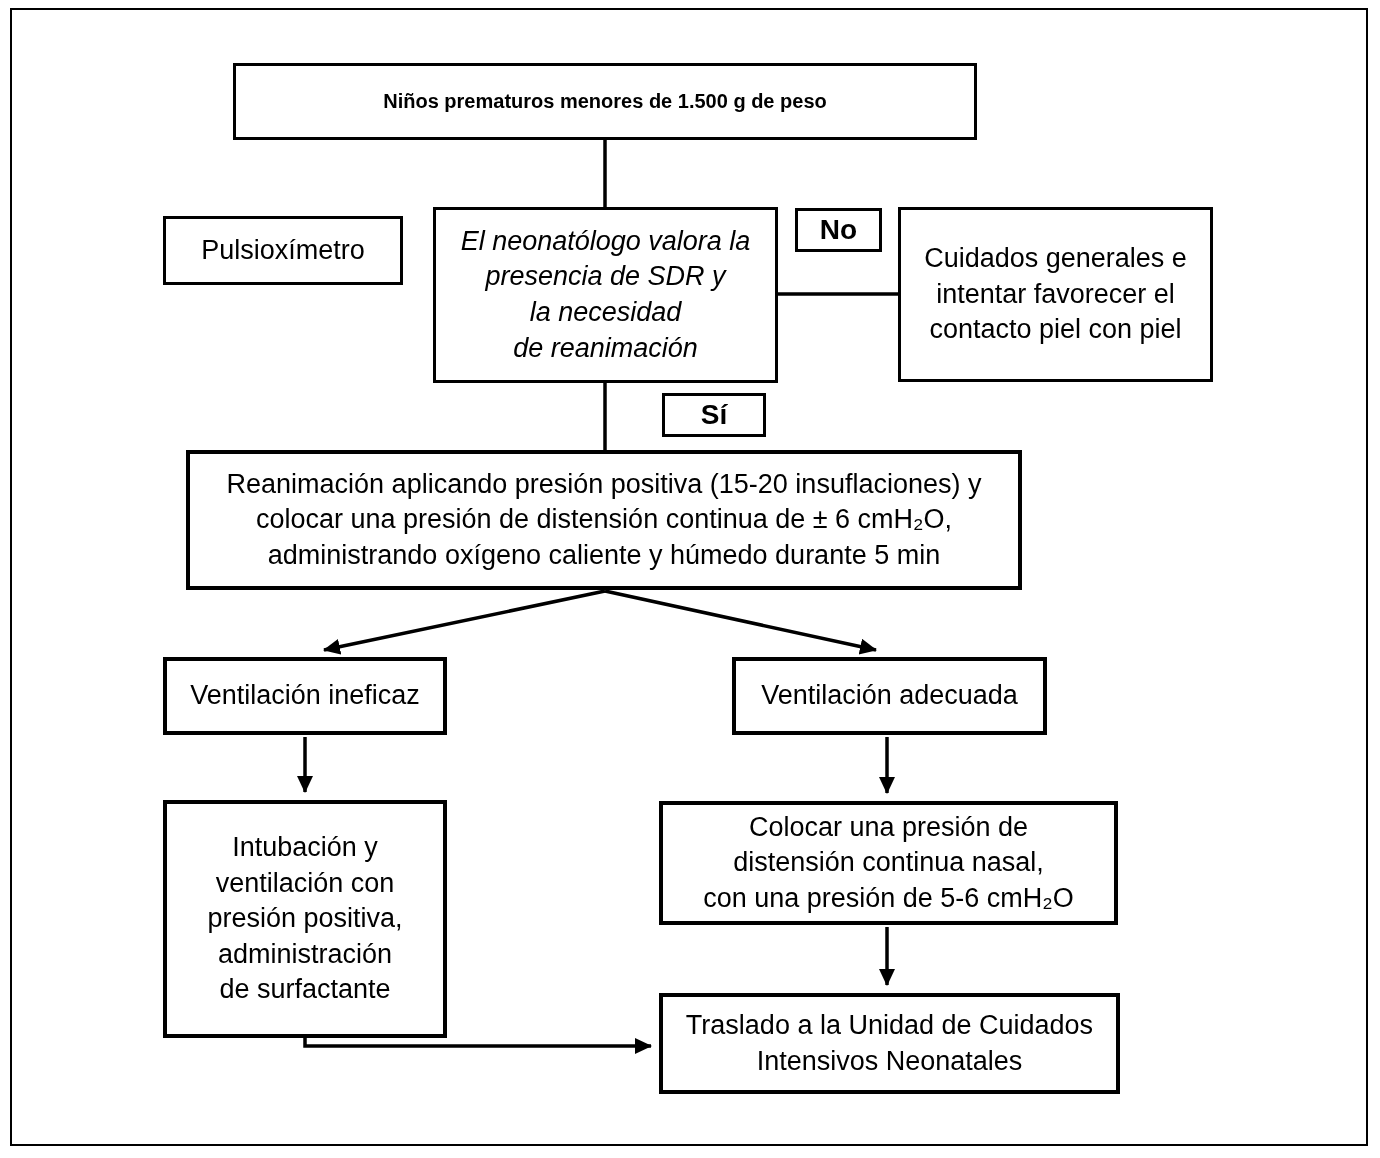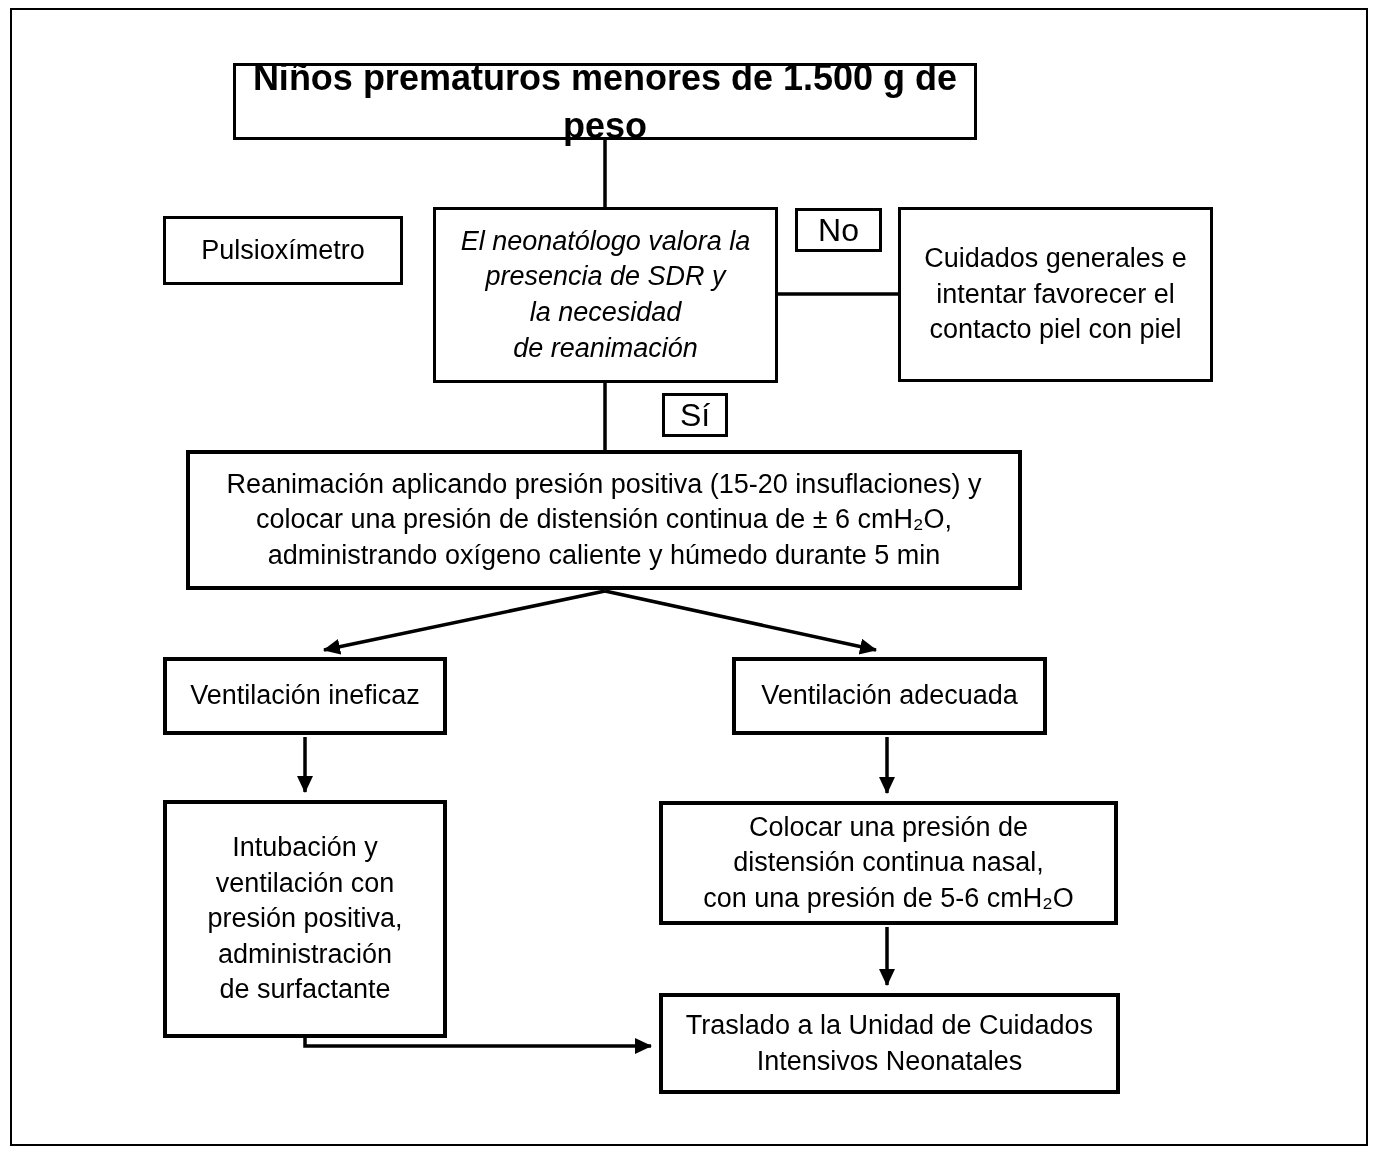--- a/index.html
+++ b/index.html
@@ -28,21 +28,21 @@
     align-items: center;
     justify-content: center;
     text-align: center;
     white-space: pre-line;
     font-size: 27px;
     line-height: 1.32;
     z-index: 2;
   }
   .node.thick { border-width: 4px; }
   .node.bold  { font-weight: bold; }
-  .label-small { font-size: 32px; font-weight: normal; }
+  .label-small { font-size: 28px; font-weight: bold; }
   #wires { position: absolute; left: 0; top: 0; z-index: 1; }
   #wires line, #wires polyline { stroke: #000000; stroke-width: 3.5; fill: none; }
 </style>
 </head>
 <body>
 
 <div id="stage">
   <div id="frame"></div>
 
   <svg id="wires" width="1380" height="1158" viewBox="0 0 1380 1158">
@@ -59,36 +59,36 @@
     <line x1="605" y1="591" x2="324" y2="650" marker-end="url(#arrow)"></line>
     <line x1="605" y1="591" x2="876" y2="650" marker-end="url(#arrow)"></line>
 
     <line x1="305" y1="737" x2="305" y2="792" marker-end="url(#arrow)"></line>
     <line x1="887" y1="737" x2="887" y2="793" marker-end="url(#arrow)"></line>
     <line x1="887" y1="927" x2="887" y2="985" marker-end="url(#arrow)"></line>
 
     <polyline points="305,992 305,1046 651,1046" marker-end="url(#arrow)"></polyline>
   </svg>
 
-  <div class="node bold" style="left:233px; top:63px; width:744px; height:77px; font-size:36px;">Niños prematuros menores de 1.500 g de peso</div>
+  <div class="node bold" style="left:233px; top:63px; width:744px; height:77px; font-size:20px;">Niños prematuros menores de 1.500 g de peso</div>
 
   <div class="node" style="left:163px; top:216px; width:240px; height:69px;">Pulsioxímetro</div>
 
   <div class="node" style="left:433px; top:207px; width:345px; height:176px;font-style:italic;">El neonatólogo valora la
 presencia de SDR y
 la necesidad
 de reanimación</div>
 
   <div class="node label-small" style="left:795px; top:208px; width:87px; height:44px;">No</div>
 
   <div class="node" style="left:898px; top:207px; width:315px; height:175px;">Cuidados generales e
 intentar favorecer el
 contacto piel con piel</div>
 
-  <div class="node label-small" style="left:662px; top:393px; width:66px; height:44px;">Sí</div>
+  <div class="node label-small" style="left:662px; top:393px; width:104px; height:44px;">Sí</div>
 
   <div class="node thick" style="left:186px; top:450px; width:836px; height:140px;">Reanimación aplicando presión positiva (15-20 insuflaciones) y
 colocar una presión de distensión continua de ± 6 cmH₂O,
 administrando oxígeno caliente y húmedo durante 5 min</div>
 
   <div class="node thick" style="left:163px; top:657px; width:284px; height:78px;">Ventilación ineficaz</div>
 
   <div class="node thick" style="left:732px; top:657px; width:315px; height:78px;">Ventilación adecuada</div>
 
   <div class="node thick" style="left:163px; top:800px; width:284px; height:238px;">Intubación y

